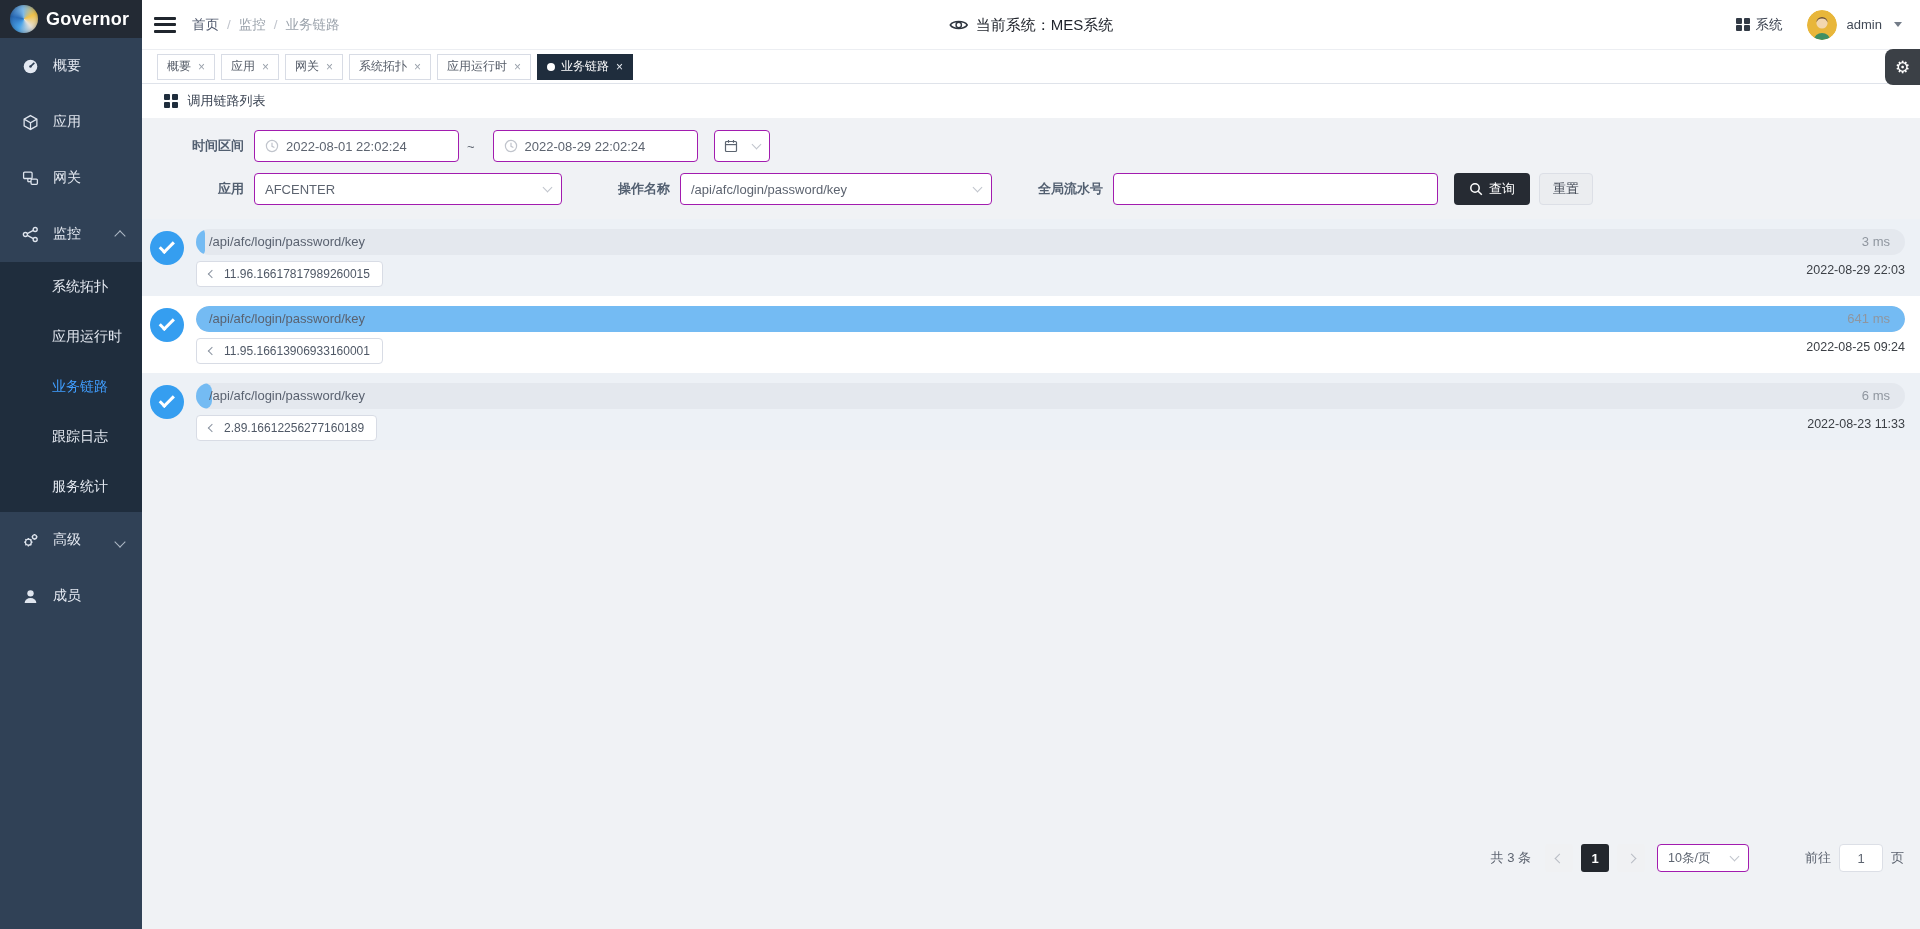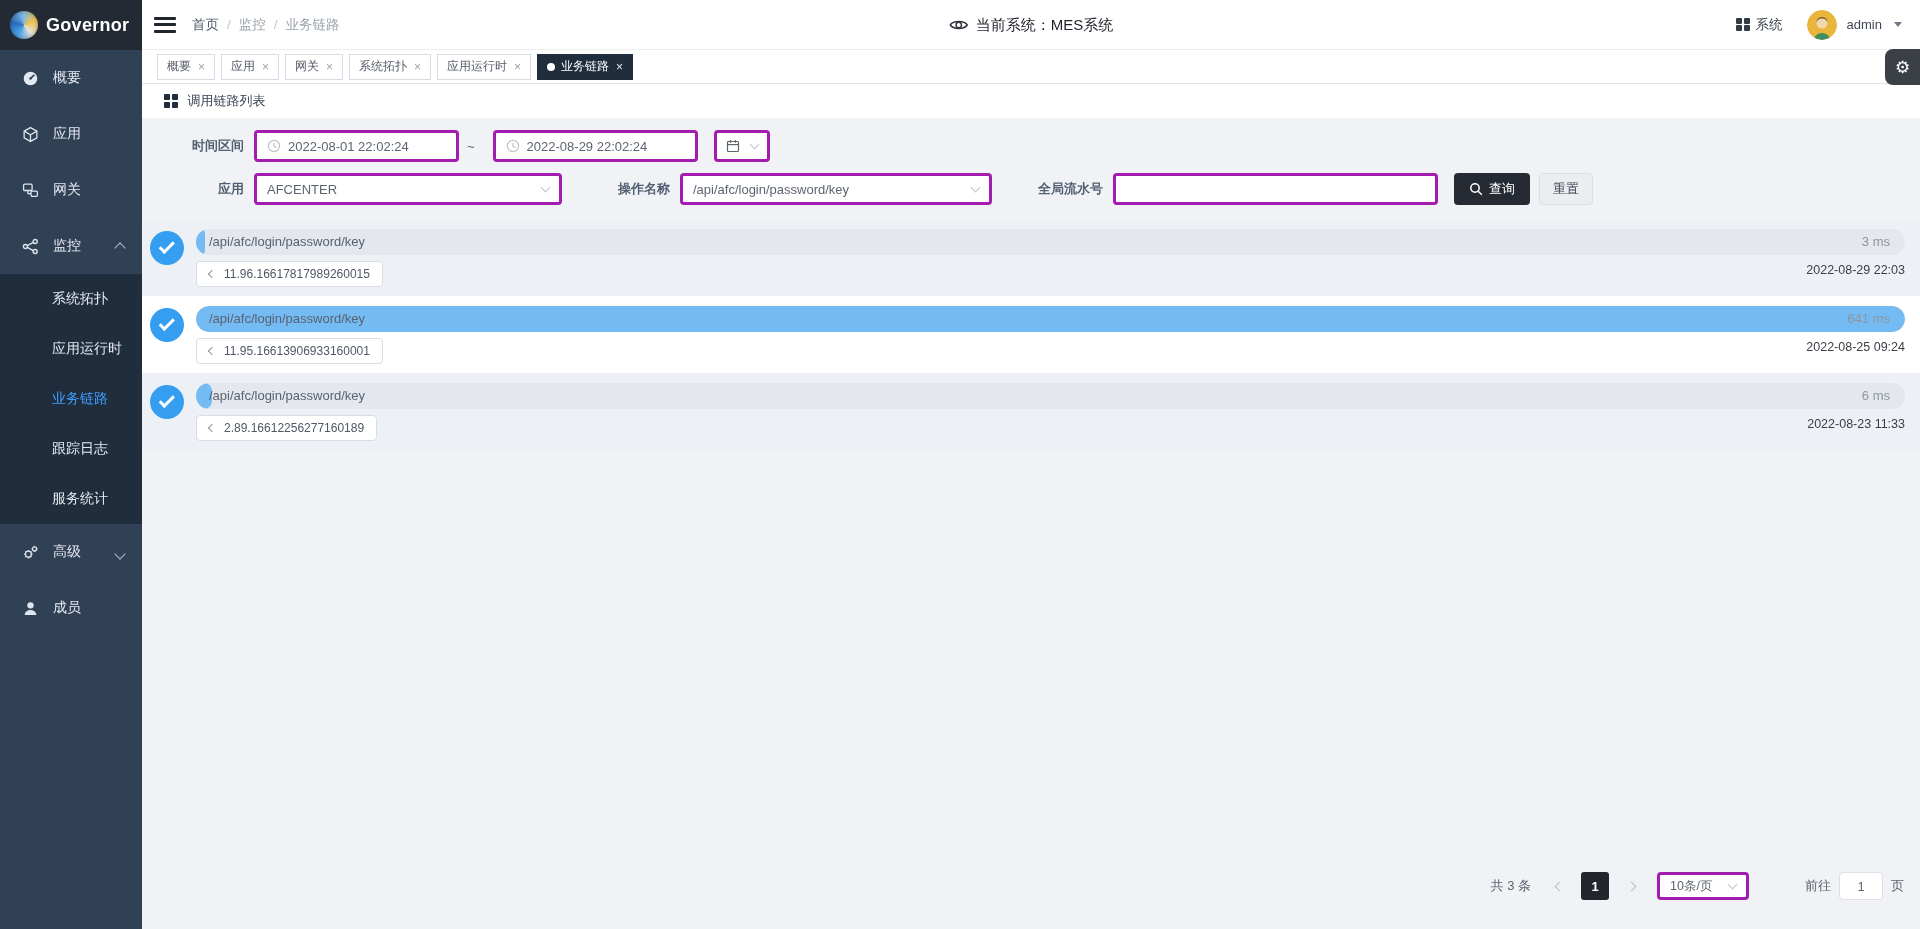--- a/index.html
+++ b/index.html
@@ -1,21 +1,21 @@
 <!DOCTYPE html>
 <html><head>
 <meta charset="utf-8">
 <style>
   * { margin:0; padding:0; box-sizing:border-box; }
   html,body { width:1920px; height:929px; overflow:hidden; }
   body { font-family:"Liberation Sans","DejaVu Sans",sans-serif; background:#f0f2f5; color:#303133; font-size:13px; }
 
   
   .sidebar { position:fixed; left:0; top:0; width:142px; height:929px; background:#304156; z-index:30; }
-  .logo { height:50px; background:#232a34; display:flex; align-items:center; padding-left:10px; cursor:pointer; }
+  .logo { height:38px; background:#232a34; display:flex; align-items:center; padding-left:10px; cursor:pointer; }
   .logo-icon { width:28px; height:28px; border-radius:50%; margin-right:8px; flex:none;
     background:conic-gradient(from 210deg,#4aa3e8,#2b6cb8,#7db9e8,#f0c24b,#e8e2d8,#4aa3e8); box-shadow:inset 0 0 4px rgba(0,0,0,.35); }
   .logo-text { color:#fff; font-size:18px; font-weight:bold; letter-spacing:.3px; }
   .menu-item { height:56px; display:flex; align-items:center; padding-left:22px; color:#e4e9f1; font-size:14px; position:relative; cursor:pointer; }
   .menu-item .mi-icon { width:17px; height:17px; margin-right:14px; display:inline-flex; flex:none; }
   .submenu { background:#1f2d3d; }
   .submenu-item { height:50px; display:flex; align-items:center; padding-left:52px; color:#e4e9f1; font-size:14px; cursor:pointer; }
   .submenu-item.active { color:#409EFF; }
   .chev { width:8px; height:8px; border-right:1.6px solid #aeb9c6; border-bottom:1.6px solid #aeb9c6; display:inline-block; }
   .chev.down { transform:rotate(45deg); }
@@ -56,21 +56,21 @@
   .content { position:relative; height:844px; }
   .panel-header { height:34px; background:#fff; display:flex; align-items:center; gap:10px; padding-left:22px; font-size:13px; color:#3c4554; }
   .panel-grid b { background:#1f2d3d; }
 
   
   .filters { padding:12px 0 14px 36px; }
   .filters-row { display:flex; align-items:center; }
   .filters-row + .filters-row { margin-top:11px; }
   .f-label { width:66px; text-align:right; font-weight:bold; color:#525f70; font-size:13px; flex:none; }
   .f-label.auto { width:auto; }
-  .inp, .sel { height:32px; background:#fff; border:3px solid #a21caf; border-radius:4px; display:flex; align-items:center; padding:0 10px; color:#5d6470; font-size:13px; }
+  .inp, .sel { height:32px; background:#fff; border:1px solid #a21caf; border-radius:4px; display:flex; align-items:center; padding:0 10px; color:#5d6470; font-size:13px; }
   .date-inp { width:205px; margin-left:10px; gap:7px; }
   .date-inp input { border:none; outline:none; width:100%; font-size:13px; color:#5d6470; font-family:inherit; background:transparent; }
   .tilde { margin:0 8px; color:#5d6470; }
   .shortcut-btn { width:56px; margin-left:16px; justify-content:space-between; padding:0 9px; cursor:pointer; }
   .sel { cursor:pointer; justify-content:space-between; }
   .sel-app { width:308px; margin-left:10px; }
   .op-label { margin-left:56px; }
   .sel-op { width:312px; margin-left:10px; }
   .serial-label { margin-left:46px;font-family:Liberation Serif, serif; }
   .serial-inp { width:325px; margin-left:10px; }
@@ -90,21 +90,21 @@
   .bar-track { position:relative; height:26px; border-radius:13px; background:#e4e8ee; overflow:hidden; cursor:pointer; }
   .bar-fill { position:absolute; left:0; top:0; bottom:0; border-radius:13px; background:#74bbf3; }
   .bar-path { position:absolute; left:13px; top:0; line-height:26px; color:#5a6270; font-size:13px; }
   .bar-duration { position:absolute; right:15px; top:0; line-height:26px; color:#8f969f; font-size:13px; }
   .row-meta { display:flex; justify-content:space-between; align-items:flex-start; margin-top:6px; }
   .trace-tag { display:inline-flex; align-items:center; gap:9px; height:26px; background:#fff; border:1px solid #d8dce5; border-radius:4px; padding:0 12px; font-size:12px; color:#4f5866; cursor:pointer; }
   .trace-tag .chev { width:6px; height:6px; transform:rotate(135deg); border-color:#8a93a0; }
   .row-timestamp { color:#3c4046; font-size:12.5px; line-height:1; margin-top:3px; }
 
   
-  .pagination { position:absolute; right:16px; bottom:28px; display:flex; align-items:center; gap:8px; font-size:13px; color:#5d6470; }
+  .pagination { position:absolute; right:16px; bottom:56px; display:flex; align-items:center; gap:8px; font-size:13px; color:#5d6470; }
   .pg-total { margin-right:6px; }
   .pg-btn { width:28px; height:28px; border-radius:3px; background:#f0f1f3; display:flex; align-items:center; justify-content:center; cursor:pointer; }
   .pg-btn .chev { width:7px; height:7px; border-color:#b8bcc4; }
   .chev.left { transform:rotate(135deg); }
   .chev.right { transform:rotate(-45deg); }
   .pg-page { width:28px; height:28px; border-radius:3px; background:#23272d; color:#fff; display:flex; align-items:center; justify-content:center; font-weight:bold; cursor:pointer; }
   .pg-size { width:92px; height:28px; margin-left:4px; font-size:12.5px; }
   .pg-goto { margin-left:48px; display:flex; align-items:center; gap:8px; }
   .pg-goto-input { width:44px; height:28px; border:1px solid #dcdfe6; border-radius:4px; text-align:center; font-size:13px; color:#5d6470; outline:none; background:#fff; font-family:inherit; }
 

